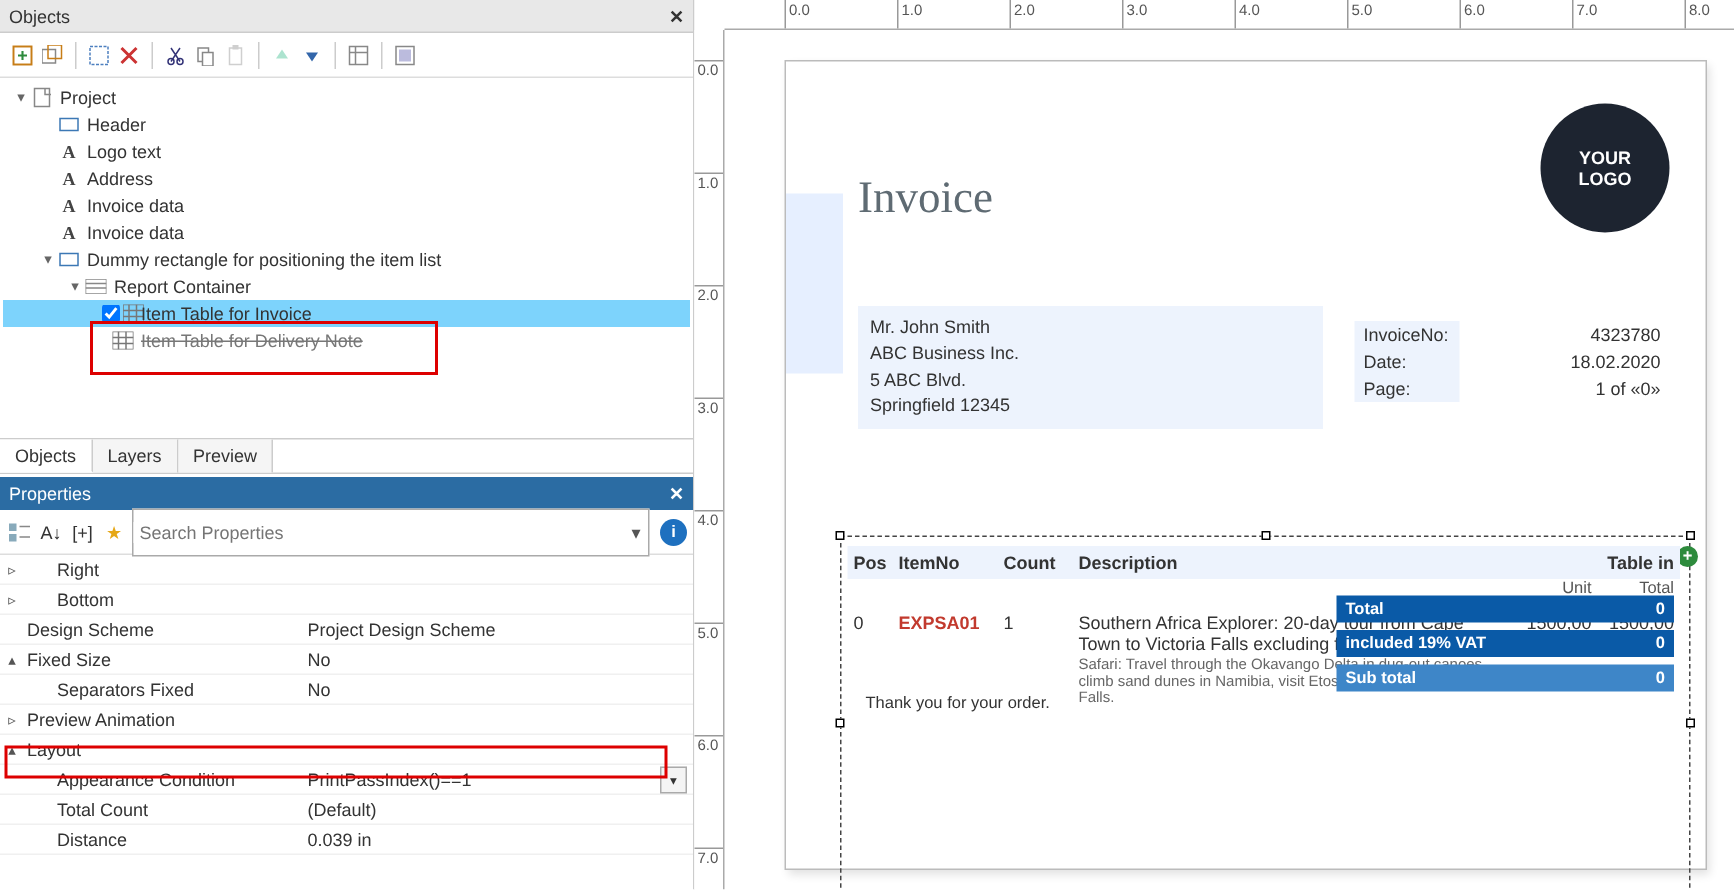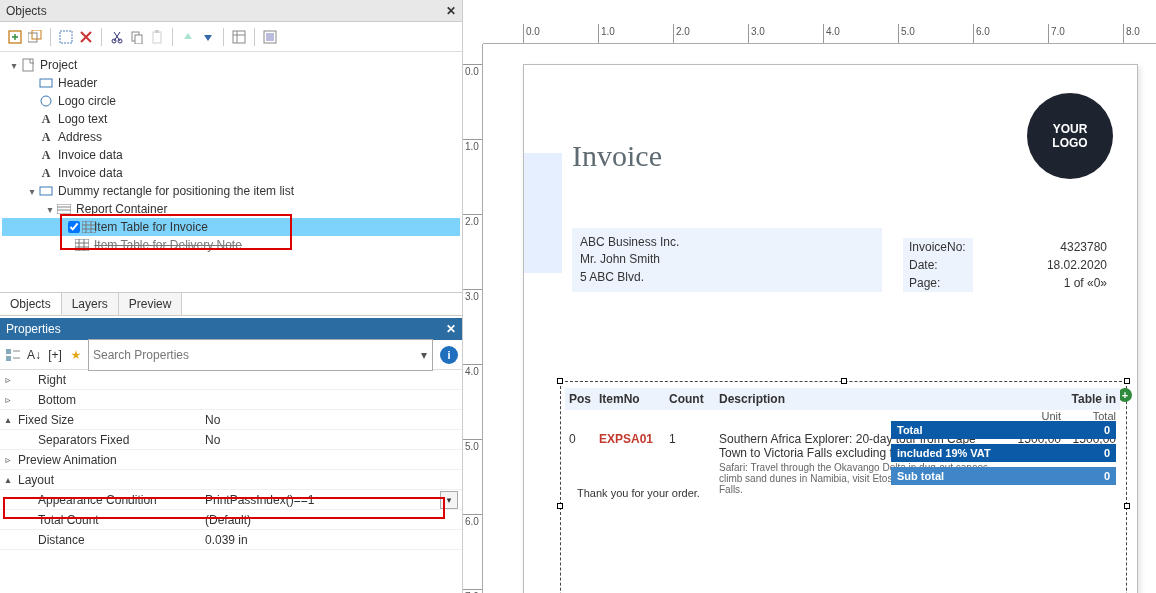--- a/index.html
+++ b/index.html
@@ -39,21 +39,21 @@
 .props-grid { height:200px; overflow:auto; }
 .prow { display:flex; align-items:center; border-bottom:1px solid #f0f0f0; height:20px; }
 .prow .exp { width:16px; text-align:center; color:#555; font-size:10px; cursor:pointer; }
 .prow .pname { flex:0 0 185px; padding-left:2px; }
 .prow .pval  { flex:1; display:flex; align-items:center; padding-left:4px; }
 .prow.indent .pname { padding-left:22px; }
 .prow .ddbtn { width:18px; height:18px; border:1px solid #aaa; background:#f4f4f4; display:flex; align-items:center; justify-content:center; margin-left:auto; margin-right:4px; cursor:pointer; font-size:9px; }
 .highlight-box2 { position:absolute; border:2px solid #d00; pointer-events:none; }
 
 
-.canvas { position:absolute; left:463px; top:0; right:0; bottom:0; background:#fff;margin-top:24px; }
+.canvas { position:absolute; left:463px; top:0; right:0; bottom:0; background:#fff; }
 .ruler-h { position:absolute; left:20px; top:0; right:0; height:20px; background:#fff; border-bottom:1px solid #aaa; font-size:10px; }
 .ruler-h .tick { position:absolute; top:0; height:100%; border-left:1px solid #999; }
 .ruler-h .tick span { position:absolute; top:2px; left:2px; color:#555; }
 .ruler-v { position:absolute; left:0; top:20px; width:20px; bottom:0; background:#fff; border-right:1px solid #aaa; font-size:10px; }
 .ruler-v .tick { position:absolute; left:0; width:100%; border-top:1px solid #999; }
 .ruler-v .tick span { position:absolute; left:2px; top:1px; color:#555; }
 .page { position:absolute; left:60px; top:40px; width:615px; height:540px; background:#fff; border:1px solid #bbb; box-shadow:2px 3px 6px rgba(0,0,0,0.12); }
 .page-inner { position:absolute; left:38px; top:18px; right:20px; bottom:0; }
 .blue-strip { position:absolute; left:-38px; top:70px; width:38px; height:120px; background:#e6efff; }
 .logo { position:absolute; right:4px; top:10px; width:86px; height:86px; border-radius:50%; background:#1d2430; color:#fff; display:flex; align-items:center; justify-content:center; text-align:center; font-size:12px; font-weight:600; line-height:1.2; }
@@ -186,30 +186,20 @@
           <svg width="14" height="10">
             <rect x="1" y="1" width="12" height="8" fill="none" stroke="#3c78b5"></rect>
           </svg>
         </span>
         <span class="lbl" style="">Header</span>
       </div>
       <div class="tree-row">
         <span class="ind" style="width:18px"></span>
         <span class="exp"></span>
         <span class="glyph">
-          <svg width="12" height="12">
-            <circle cx="6" cy="6" r="5" fill="none" stroke="#3c78b5"></circle>
-          </svg>
-        </span>
-        <span class="lbl" style="">Logo circle</span>
-      </div>
-      <div class="tree-row">
-        <span class="ind" style="width:18px"></span>
-        <span class="exp"></span>
-        <span class="glyph">
           <span style="font-family:serif;font-weight:bold;color:#444">A</span>
         </span>
         <span class="lbl" style="">Logo text</span>
       </div>
       <div class="tree-row">
         <span class="ind" style="width:18px"></span>
         <span class="exp"></span>
         <span class="glyph">
           <span style="font-family:serif;font-weight:bold;color:#444">A</span>
         </span>
@@ -314,20 +304,25 @@
         <span class="exp">▹</span>
         <span class="pname">Right</span>
         <span class="pval"></span>
       </div>
       <div class="prow indent">
         <span class="exp">▹</span>
         <span class="pname">Bottom</span>
         <span class="pval"></span>
       </div>
       <div class="prow">
+        <span class="exp"></span>
+        <span class="pname">Design Scheme</span>
+        <span class="pval">Project Design Scheme</span>
+      </div>
+      <div class="prow">
         <span class="exp">▴</span>
         <span class="pname">Fixed Size</span>
         <span class="pval">No</span>
       </div>
       <div class="prow indent">
         <span class="exp"></span>
         <span class="pname">Separators Fixed</span>
         <span class="pval">No</span>
       </div>
       <div class="prow">
@@ -418,23 +413,24 @@
 
   <div class="page">
     <div class="page-inner">
       <div class="blue-strip"></div>
       <div class="logo">
         <div><span>YOUR</span><br><span>LOGO</span></div>
       </div>
       <div class="inv-title">Invoice</div>
 
       <div class="addr-block">
+        <div>Mr. John Smith</div>
         <div>ABC Business Inc.</div>
-        <div>Mr. John Smith</div>
         <div>5 ABC Blvd.</div>
+        <div>Springfield 12345</div>
       </div>
 
       <div class="meta-block">
         <div class="meta-row">
             <div class="ml">InvoiceNo:</div>
             <div class="mv">4323780</div>
           </div>
         <div class="meta-row">
             <div class="ml">Date:</div>
             <div class="mv">18.02.2020</div>

